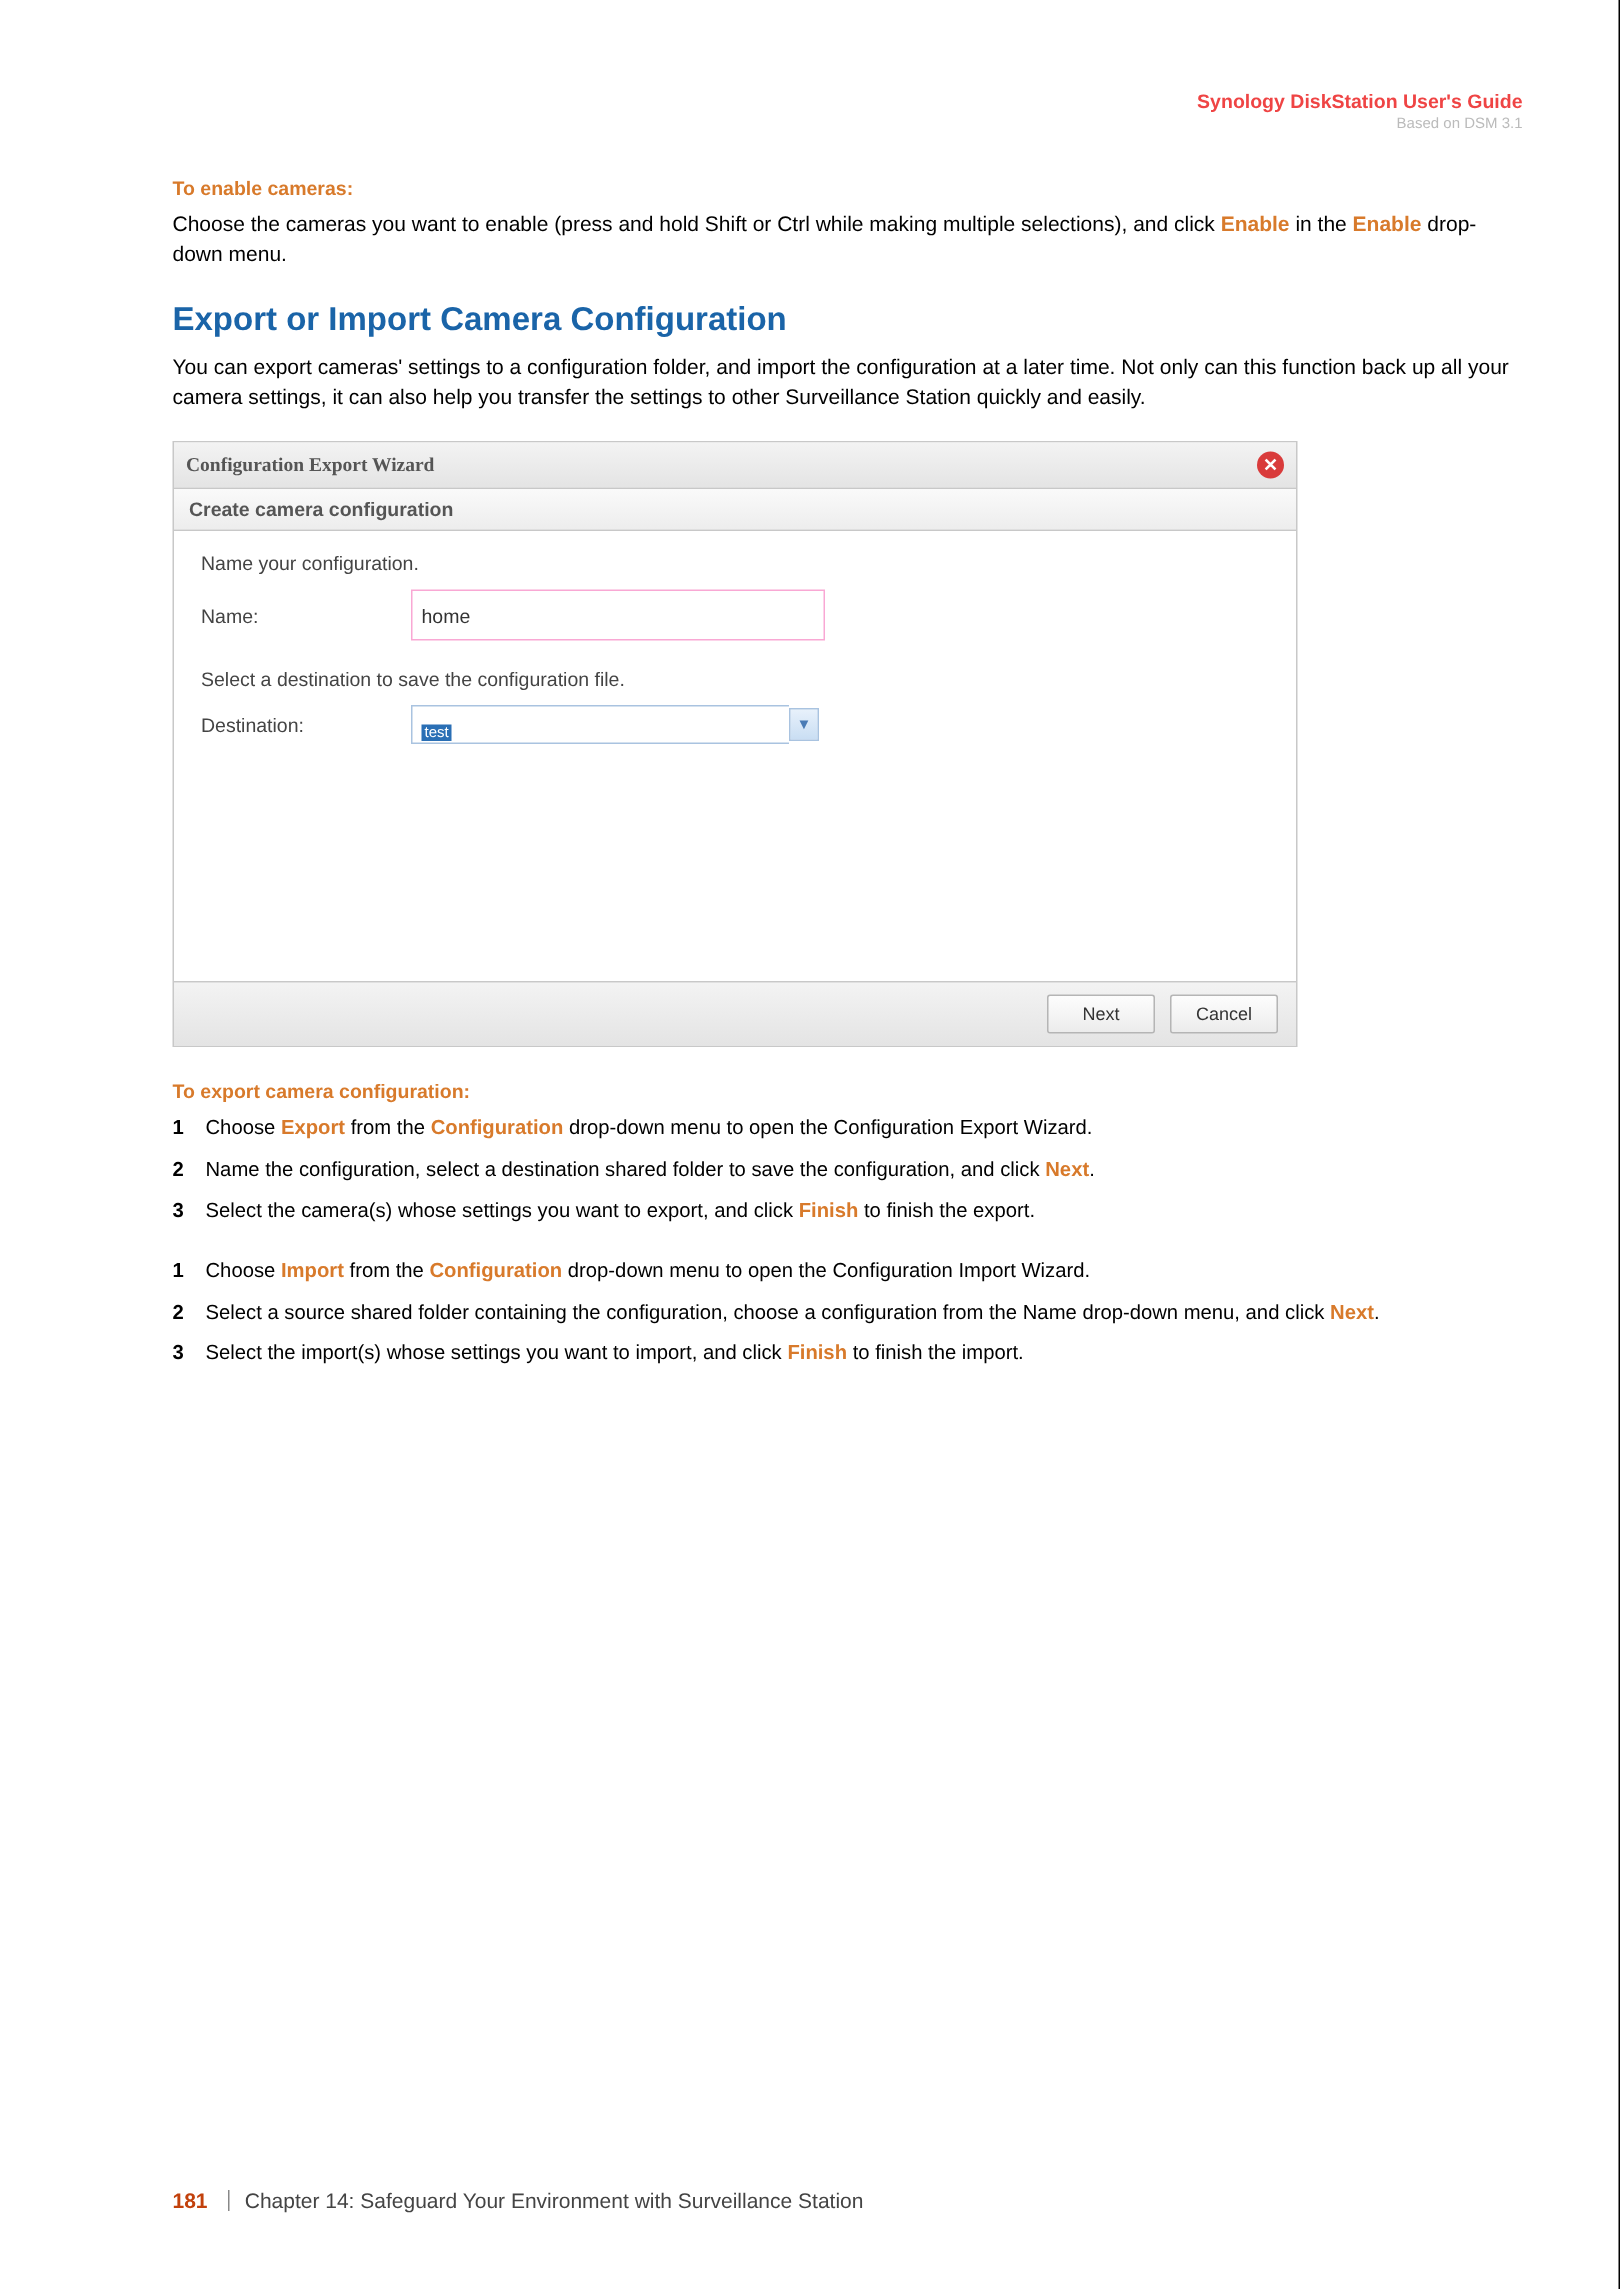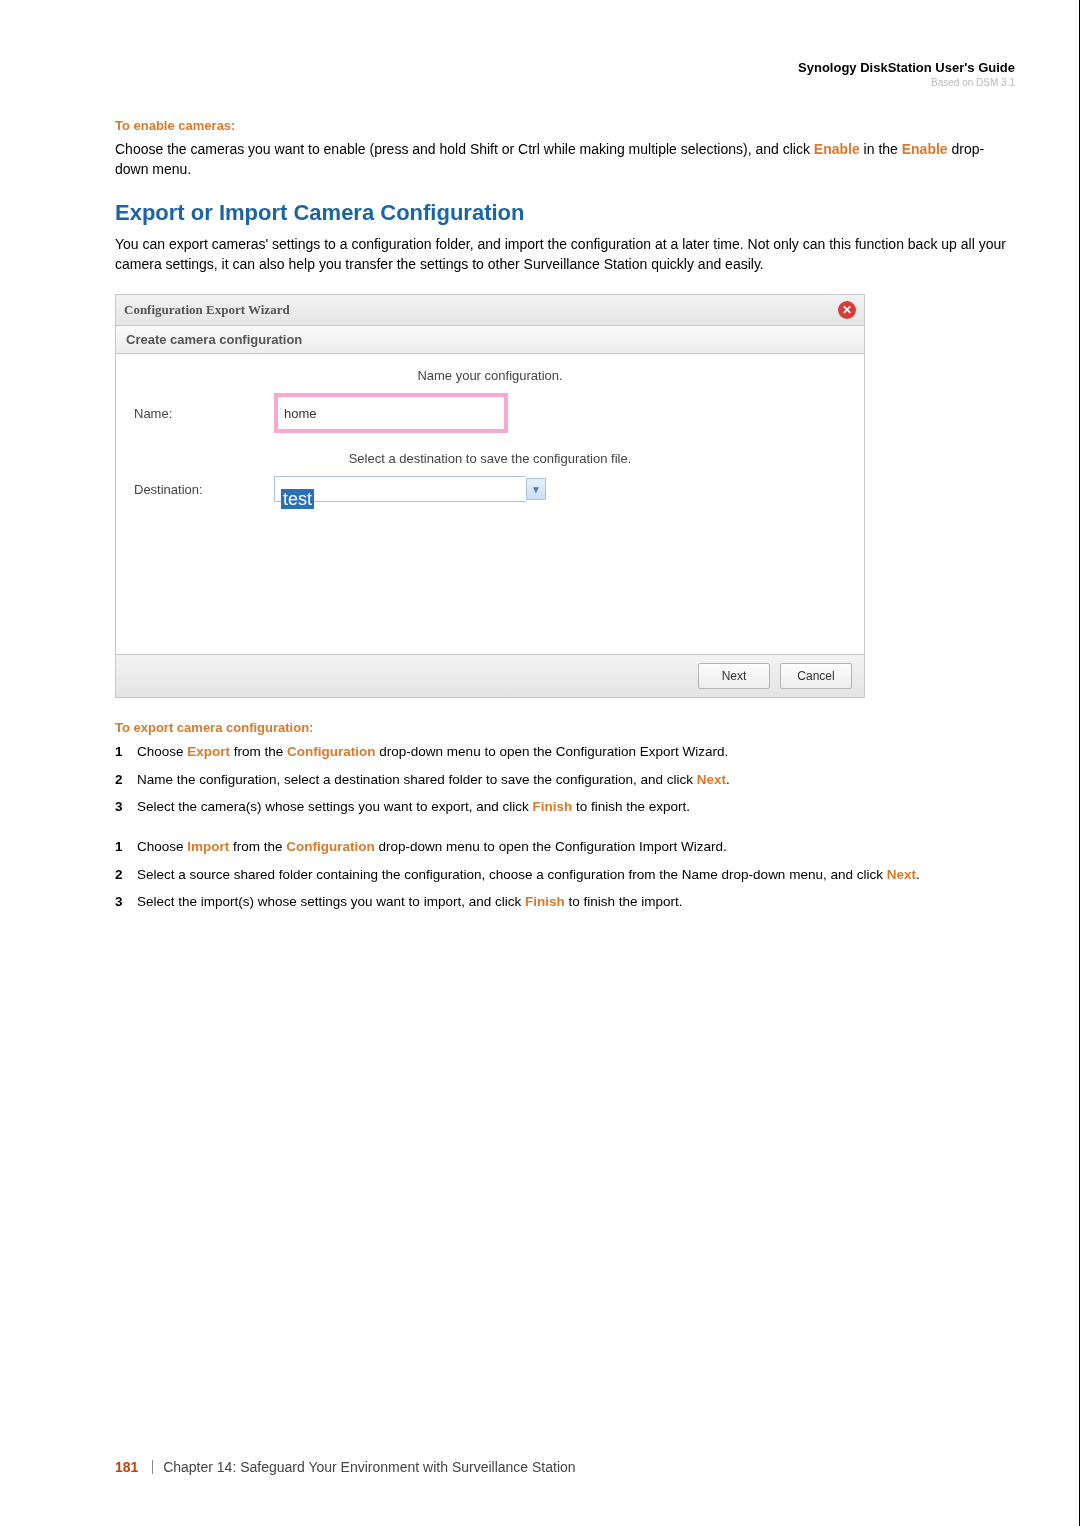--- a/index.html
+++ b/index.html
@@ -21,21 +21,21 @@
     .content {
       padding: 60px 65px 40px 115px;
     }
     .header {
       text-align: right;
       margin-bottom: 30px;
     }
     .header-title {
       font-size: 13px;
       font-weight: bold;
-      color: #000000;
+      color: #ef4444;
     }
     .header-sub {
       font-size: 10px;
       color: #bbb;
       margin-top: 2px;
     }
     .section-heading {
       font-size: 13px;
       font-weight: bold;
       color: #d87a2b;
@@ -93,51 +93,50 @@
       font-weight: bold;
     }
     .wizard-body {
       background: #fff;
       padding: 14px 18px 10px 18px;
       min-height: 300px;
       color: #444;
     }
     .wizard-label-row {
       margin-bottom: 10px;
-      text-align: center;
     }
     .field-row {
       display: flex;
       align-items: center;
       margin-bottom: 18px;
     }
     .field-label {
       width: 140px;
       color: #444;
     }
     .text-input {
-      width: 234px;
+      width: 276px;
       height: 22px;
-      border: 4px solid #f9a8d4;
+      border: 1px solid #f9a8d4;
       padding: 16px 6px;
       font-size: 13px;
       font-family: inherit;
       color: #333;
     }
     .combo-wrap {
       display: flex;
       align-items: center;
     }
     .combo-input {
       width: 252px;
       height: 18px;
       border: 1px solid #a9c3e0;
       border-right: none;
       padding: 12px 6px;
-      font-size: 18px;
+      font-size: 10px;
       font-family: inherit;
     }
     .combo-input .sel {
       background: #2a6fb5;
       color: #fff;
       padding: 0 2px;
     }
     .combo-btn {
       width: 20px;
       height: 22px;

